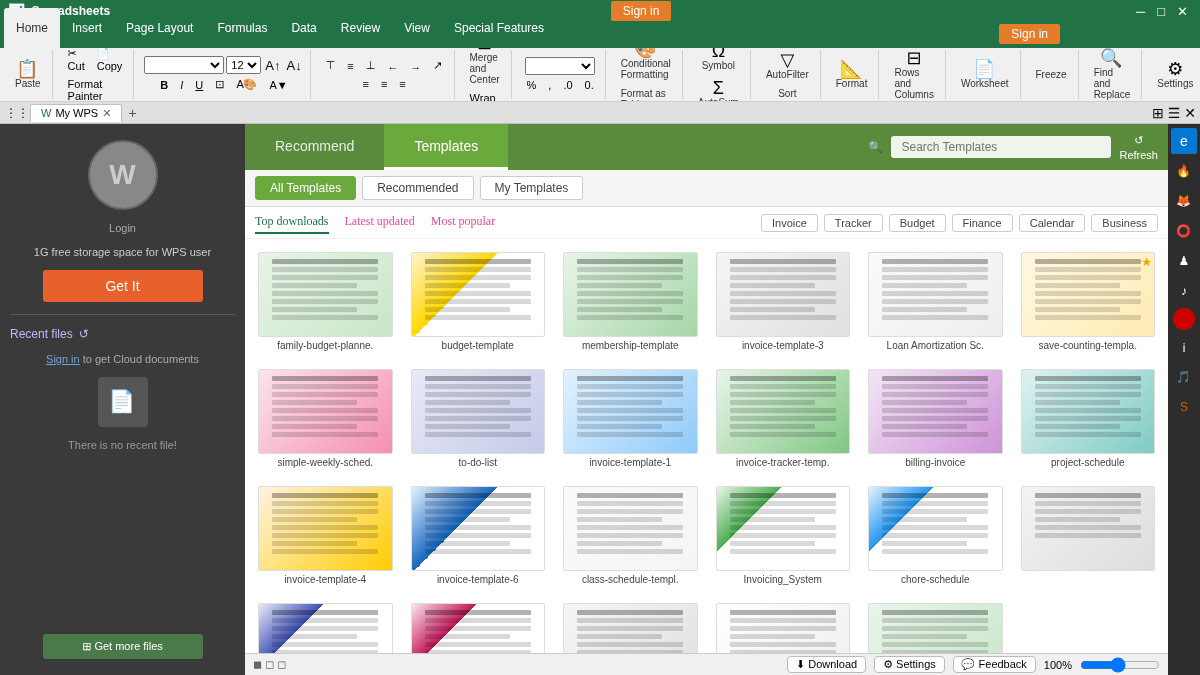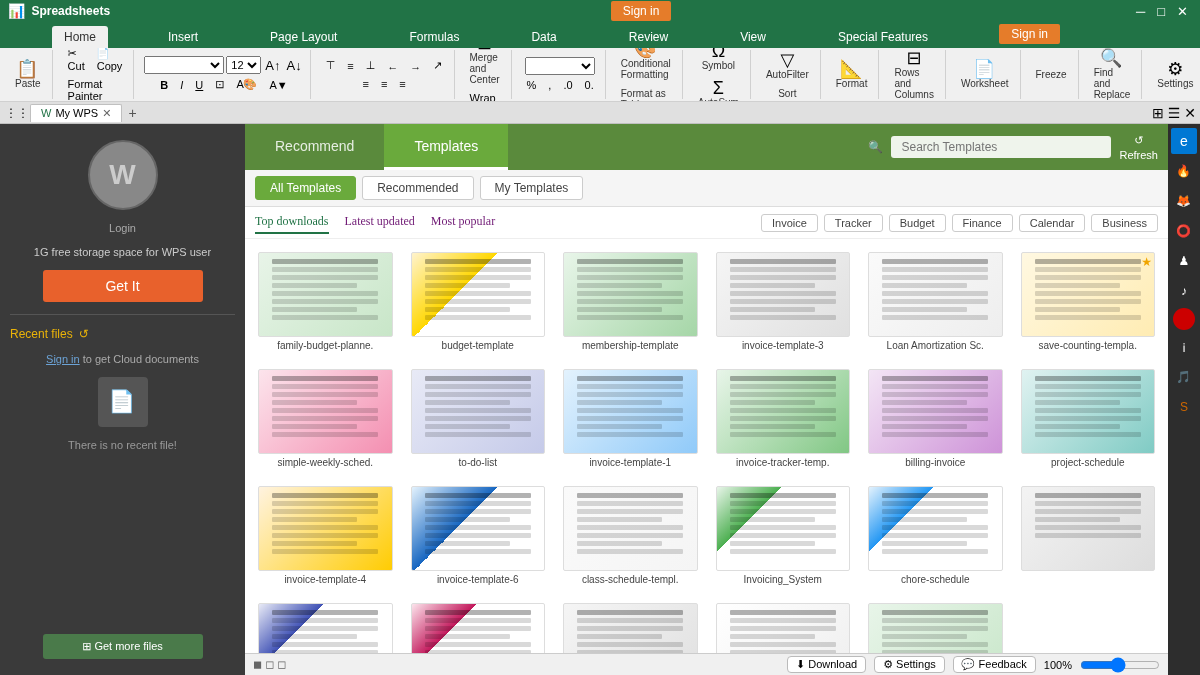--- a/index.html
+++ b/index.html
@@ -21,26 +21,25 @@
 
     
     .ribbon-tabs {
       background: #217346;
       display: flex;
       align-items: flex-end;
       padding: 0 4px;
       height: 26px;
     }
     .ribbon-tab {
-      padding: 4px 12px;
+      padding: 13px 12px;
       color: white;
       font-size: 12px;
       cursor: pointer;
       border-radius: 3px 3px 0 0;
-      margin-left: 48px;
     }
     .ribbon-tab.active { background: #f0f0f0; color: #333; }
 
     
     .signin-btn {
       background: #e57c2a;
       color: white;
       border: none;
       padding: 3px 12px;
       font-size: 12px;
@@ -151,21 +150,21 @@
       font-weight: 500;
       width: 160px;
     }
     .sidebar-divider { width: 100%; border: none; border-top: 1px solid #555; }
     .recent-files-header {
       width: 100%;
       display: flex;
       align-items: center;
       gap: 6px;
       font-size: 12px;
-      color: #eab308;
+      color: #c4b5fd;
     }
     .no-recent {
       font-size: 11px;
       color: #999;
       text-align: center;
     }
     .sidebar-file-icon {
       width: 50px;
       height: 50px;
       border-radius: 4px;
@@ -276,21 +275,21 @@
     .sub-nav {
       display: flex;
       align-items: center;
       padding: 4px 10px;
       border-bottom: 1px solid #eee;
       justify-content: space-between;
     }
     .sub-nav-left { display: flex; gap: 16px; font-family: Liberation Serif, serif; }
     .sub-nav-item {
       font-size: 12px;
-      color: #701a75;
+      color: #ec4899;
       cursor: pointer;
       padding: 3px 0;
       border-bottom: 2px solid transparent;
     }
     .sub-nav-item.active { color: #217346; border-bottom-color: #217346; }
     .sub-nav-right { display: flex; gap: 6px; }
     .tag-btn {
       padding: 2px 10px;
       border: 1px solid #ccc;
       border-radius: 3px;

